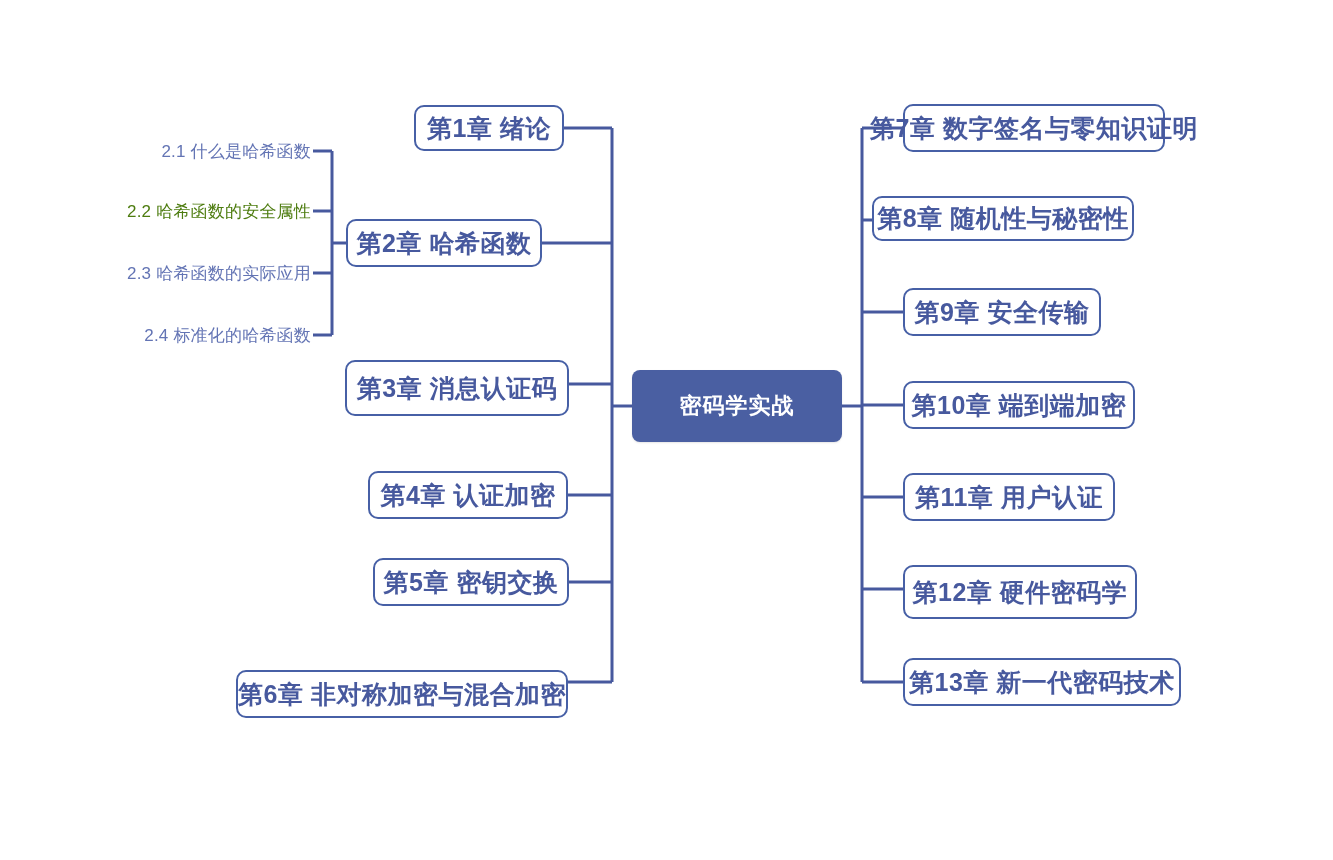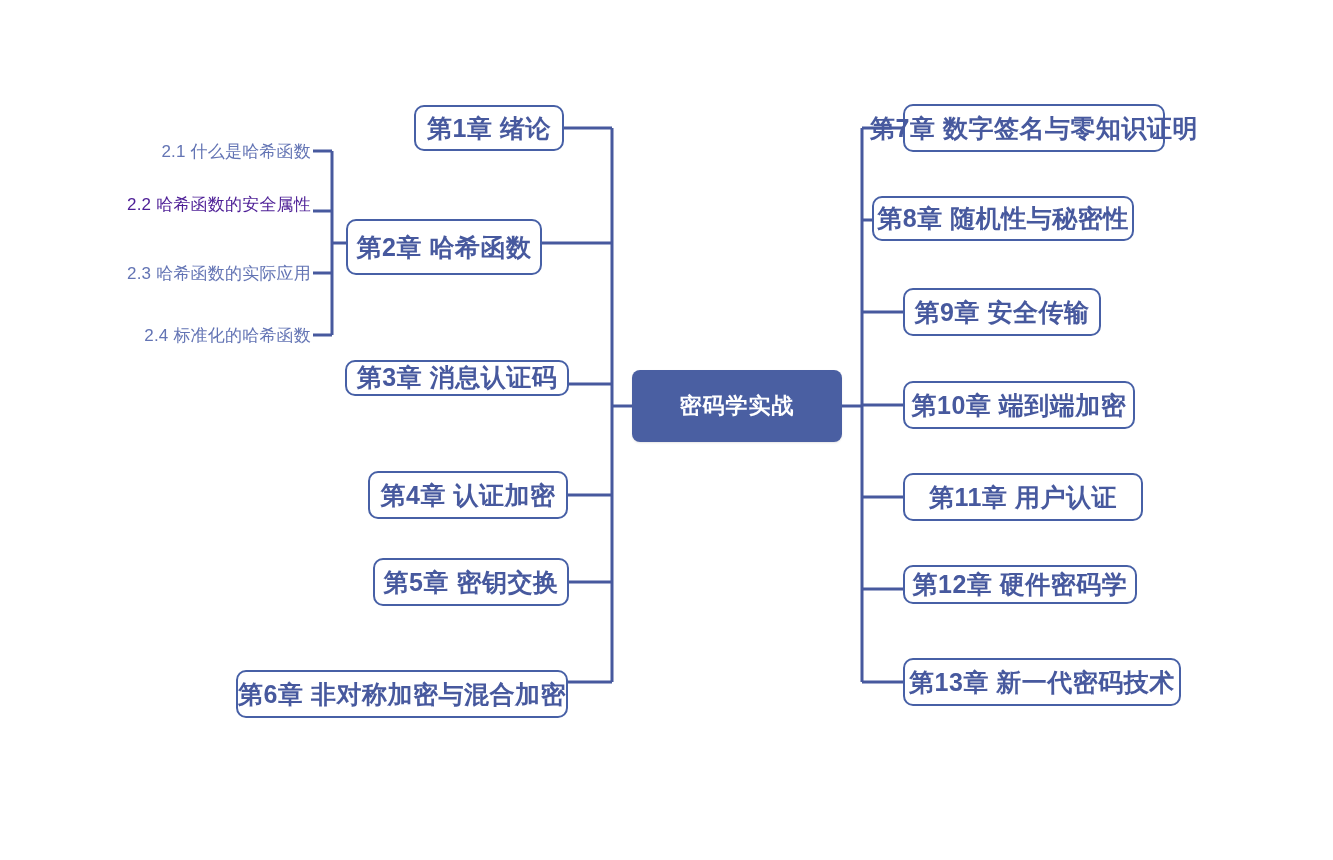--- a/index.html
+++ b/index.html
@@ -95,24 +95,24 @@
   </svg>
 
   <div class="node root" id="root-node" style="left: 632px; top: 370px; width: 210px; height: 72px; background: rgb(74, 95, 162); color: rgb(255, 255, 255);">
     <span>密码学实战</span>
   </div>
 
   <div id="left-nodes">
       <div class="node" style="left: 414px; top: 105px; width: 150px; height: 46px; border-color: rgb(71, 96, 166); background: rgb(255, 255, 255); color: rgb(71, 89, 158);">
         <span>第1章 绪论</span>
       </div>
-      <div class="node" style="left: 346px; top: 219px; width: 196px; height: 56px; border-color: rgb(71, 96, 166); background: rgb(255, 255, 255); color: rgb(71, 89, 158);">
+      <div class="node" style="left: 346px; top: 219px; width: 196px; height: 48px; border-color: rgb(71, 96, 166); background: rgb(255, 255, 255); color: rgb(71, 89, 158);">
         <span>第2章 哈希函数</span>
       </div>
-      <div class="node" style="left: 345px; top: 360px; width: 224px; height: 36px; border-color: rgb(71, 96, 166); background: rgb(255, 255, 255); color: rgb(71, 89, 158); align-items: flex-end;">
+      <div class="node" style="left: 345px; top: 360px; width: 224px; height: 56px; border-color: rgb(71, 96, 166); background: rgb(255, 255, 255); color: rgb(71, 89, 158);">
         <span>第3章 消息认证码</span>
       </div>
       <div class="node" style="left: 368px; top: 471px; width: 200px; height: 48px; border-color: rgb(71, 96, 166); background: rgb(255, 255, 255); color: rgb(71, 89, 158);">
         <span>第4章 认证加密</span>
       </div>
       <div class="node" style="left: 373px; top: 558px; width: 196px; height: 48px; border-color: rgb(71, 96, 166); background: rgb(255, 255, 255); color: rgb(71, 89, 158); align-items: center;">
         <span>第5章 密钥交换</span>
       </div>
       <div class="node" style="left: 236px; top: 658px; width: 332px; height: 48px; border-color: rgb(71, 96, 166); background: rgb(255, 255, 255); color: rgb(71, 89, 158); margin-top: 12px;">
         <span>第6章 非对称加密与混合加密</span>
@@ -125,31 +125,31 @@
       </div>
       <div class="node" style="left: 872px; top: 196px; width: 262px; height: 45px; border-color: rgb(71, 96, 166); background: rgb(255, 255, 255); color: rgb(71, 89, 158);">
         <span>第8章 随机性与秘密性</span>
       </div>
       <div class="node" style="left: 903px; top: 288px; width: 198px; height: 48px; border-color: rgb(71, 96, 166); background: rgb(255, 255, 255); color: rgb(71, 89, 158);">
         <span>第9章 安全传输</span>
       </div>
       <div class="node" style="left: 903px; top: 381px; width: 232px; height: 48px; border-color: rgb(71, 96, 166); background: rgb(255, 255, 255); color: rgb(71, 89, 158);">
         <span>第10章 端到端加密</span>
       </div>
-      <div class="node" style="left: 903px; top: 473px; width: 240px; height: 48px; border-color: rgb(71, 96, 166); background: rgb(255, 255, 255); color: rgb(71, 89, 158);">
+      <div class="node" style="left: 903px; top: 473px; width: 212px; height: 48px; border-color: rgb(71, 96, 166); background: rgb(255, 255, 255); color: rgb(71, 89, 158);">
         <span>第11章 用户认证</span>
       </div>
-      <div class="node" style="left: 903px; top: 565px; width: 234px; height: 39px; border-color: rgb(71, 96, 166); background: rgb(255, 255, 255); color: rgb(71, 89, 158);">
+      <div class="node" style="left: 903px; top: 565px; width: 234px; height: 54px; border-color: rgb(71, 96, 166); background: rgb(255, 255, 255); color: rgb(71, 89, 158);">
         <span>第12章 硬件密码学</span>
       </div>
       <div class="node" style="left: 903px; top: 658px; width: 278px; height: 48px; border-color: rgb(71, 96, 166); background: rgb(255, 255, 255); color: rgb(71, 89, 158);">
         <span>第13章 新一代密码技术</span>
       </div>
     </div>
 
   <div id="sub-labels">
       <div class="leaf-label" style="right: 1022px; top: 140px; color: rgb(99, 116, 180);">2.1 什么是哈希函数</div>
-      <div class="leaf-label" style="right: 1022px; top: 193px; color: #4c1d95;">2.2 哈希函数的安全属性</div>
+      <div class="leaf-label" style="right: 1022px; top: 200px; color: #4d7c0f;">2.2 哈希函数的安全属性</div>
       <div class="leaf-label" style="right: 1022px; top: 262px; color: rgb(99, 116, 180);">2.3 哈希函数的实际应用</div>
       <div class="leaf-label" style="right: 1022px; top: 324px; color: rgb(99, 116, 180);">2.4 标准化的哈希函数</div>
     </div>
 
 </div>
 
 </body></html>

